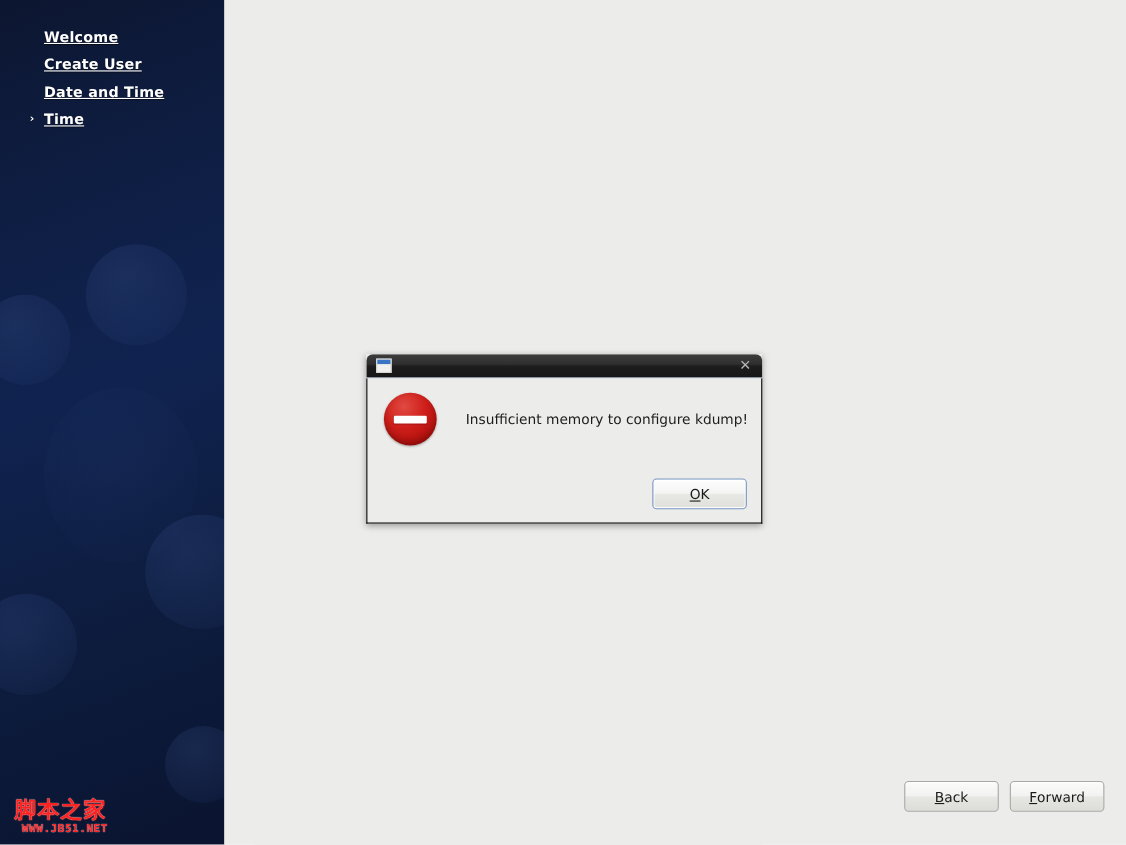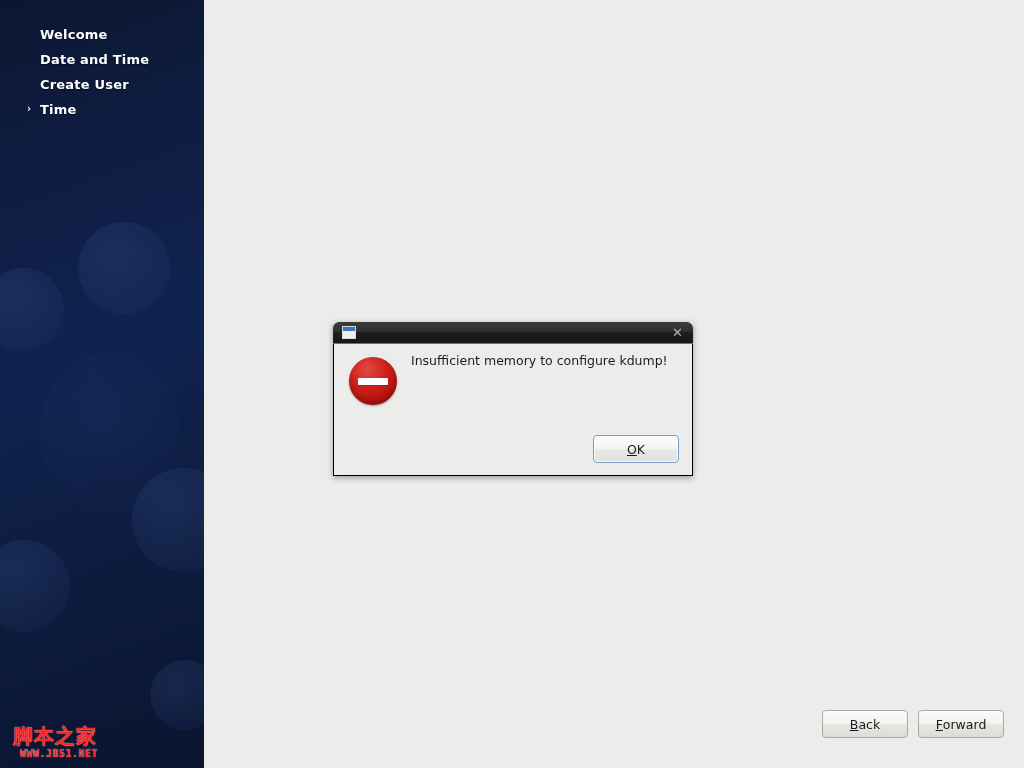--- a/index.html
+++ b/index.html
@@ -53,20 +53,21 @@
     position: relative;
     color: #ffffff;
     font-size: 13px;
     font-weight: bold;
     line-height: 17px;
     padding: 1px 10px 1px 40px;
     margin-bottom: 6px;
     letter-spacing: 0.2px;
     text-shadow: 0 1px 1px rgba(0,0,0,0.5);
     cursor: pointer;
+    text-decoration: underline;
   }
   .nav-item .marker {
     position: absolute;
     left: 27px;
     top: 3px;
     width: 9px;
     height: 11px;
     display: none;
     color: #ffffff;
     font-size: 10px;
@@ -207,26 +208,27 @@
     top: 21px;
     width: 30px;
     height: 7px;
     background: #ffffff;
     border-radius: 1px;
     box-shadow: 0 1px 1px rgba(90,0,0,0.25);
   }
   #dialog-message {
     position: absolute;
     left: 77px;
-    top: 8px;
+    top: 28px;
     right: 12px;
     color: #1c1c1c;
     font-size: 12.5px;
     line-height: 18px;
     font-family: "DejaVu Sans", sans-serif;
+    text-align: right;
   }
   #ok-button {
     position: absolute;
     right: 13px;
     bottom: 12px;
     width: 84px;
     height: 26px;
     border: 1px solid #7b9ac4;
     border-radius: 4px;
     background: linear-gradient(to bottom, #fdfdfd 0%, #f4f4f3 48%, #e8e8e5 52%, #dfdfdb 100%);
@@ -253,25 +255,25 @@
     <div class="bokeh b4"></div>
     <div class="bokeh b6"></div>
 
     <div id="nav">
       <div class="nav-item">
         
         <span>Welcome</span>
       </div>
       <div class="nav-item">
         
-        <span>Date and Time</span>
+        <span>Create User</span>
       </div>
       <div class="nav-item">
         
-        <span>Create User</span>
+        <span>Date and Time</span>
       </div>
       <div class="nav-item current">
         <span class="marker">›</span>
         <span>Time</span>
       </div>
     </div>
 
     <div id="watermark">
       <div class="wm-cn">脚本之家</div>
       <div class="wm-url">WWW.JB51.NET</div>

